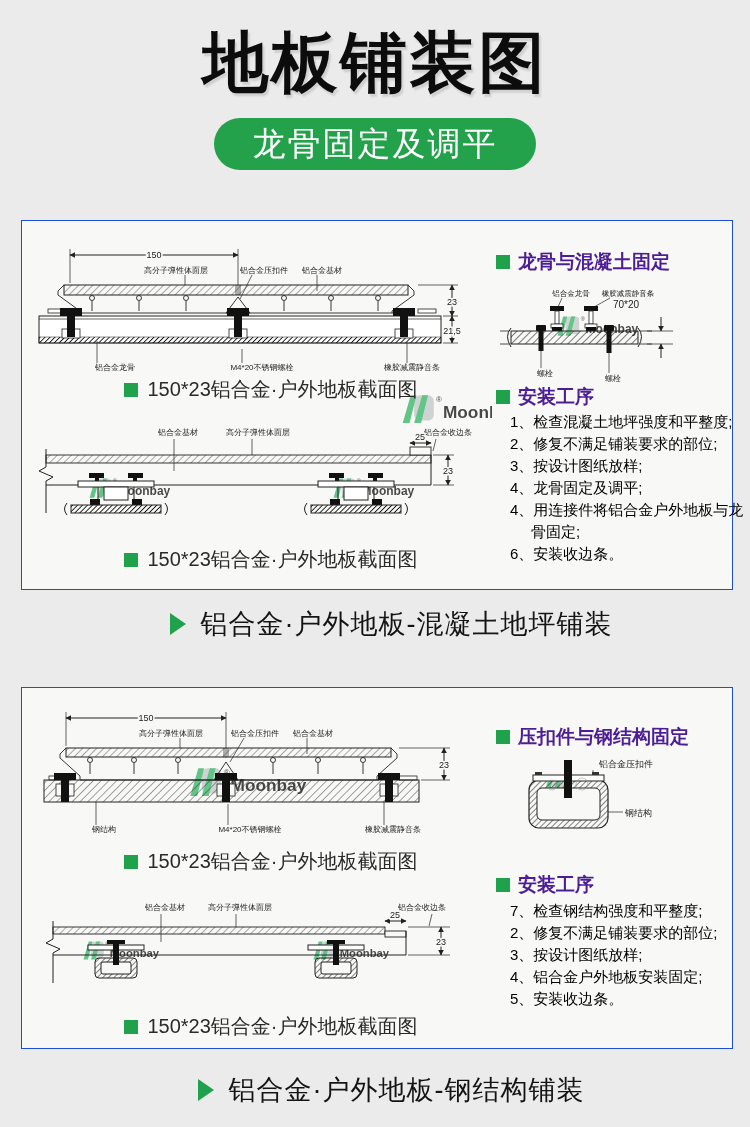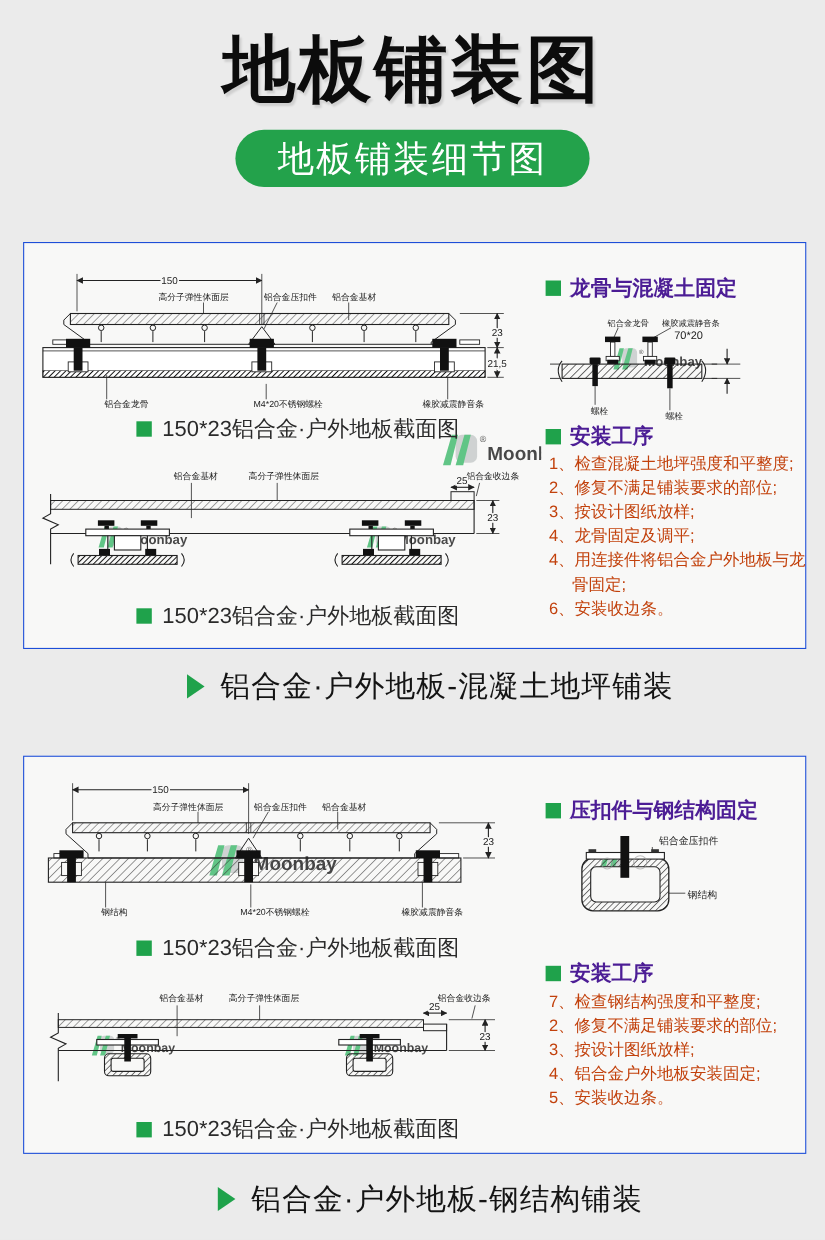--- a/index.html
+++ b/index.html
@@ -15,36 +15,36 @@
   .panel1{top:220px;height:368px;}
   .panel2{top:687px;height:360px;}
   .art{position:absolute;left:0;top:0;}
   .art-r{position:absolute;left:470px;top:0;}
   .hdr{position:absolute;display:flex;align-items:center;gap:8px;
     font-size:19px;font-weight:bold;color:#4c1d95;white-space:nowrap;}
   .hdr .sq{width:14px;height:14px;background:#1fa24b;flex:0 0 auto;}
   .cap{position:absolute;left:0;width:470px;display:flex;align-items:center;justify-content:center;gap:9px;
     font-size:20px;color:#2a2a2a;transform:translateX(14px);white-space:nowrap;}
   .cap .sq{width:14px;height:14px;background:#1fa24b;flex:0 0 auto;}
-  .steps{position:absolute;width:236px;font-size:15px;line-height:22px;color:#c2410c;}
+  .steps{position:absolute;width:236px;font-size:15px;line-height:22px;color:#000000;margin-left:11px;}
   .step{padding-left:21px;text-indent:-21px;}
   .sec-title{position:absolute;left:0;width:750px;display:flex;align-items:center;justify-content:center;gap:15px;padding-left:16px;}
   .sec-title .tri{width:0;height:0;border-left:16px solid #1fa24b;
     border-top:11px solid transparent;border-bottom:11px solid transparent;}
   .sec-title .txt{font-size:27px;font-weight:500;color:#141414;letter-spacing:1px;white-space:nowrap;}
   svg text{fill:#1c1c1c;}
   .dimtxt{paint-order:stroke;stroke:#f8f8f7;stroke-width:3px;font-size:9px;}
 </style>
 </head>
 <body>
 
 <div class="page">
 
   <div class="main-title">地板铺装图</div>
-  <div class="banner">地板铺装细节图</div>
+  <div class="banner">龙骨固定及调平</div>
 
   <div class="panel panel1">
 
     <svg class="art" width="470" height="352" viewBox="0 0 470 352">
       <defs>
         <pattern id="hA" width="5" height="5" patternUnits="userSpaceOnUse" patternTransform="rotate(45)">
           <line x1="0" y1="0" x2="0" y2="5" stroke="#555" stroke-width="1"></line>
         </pattern>
         <pattern id="hB" width="3.5" height="3.5" patternUnits="userSpaceOnUse" patternTransform="rotate(45)">
           <line x1="0" y1="0" x2="0" y2="3.5" stroke="#111" stroke-width="1.8"></line>

